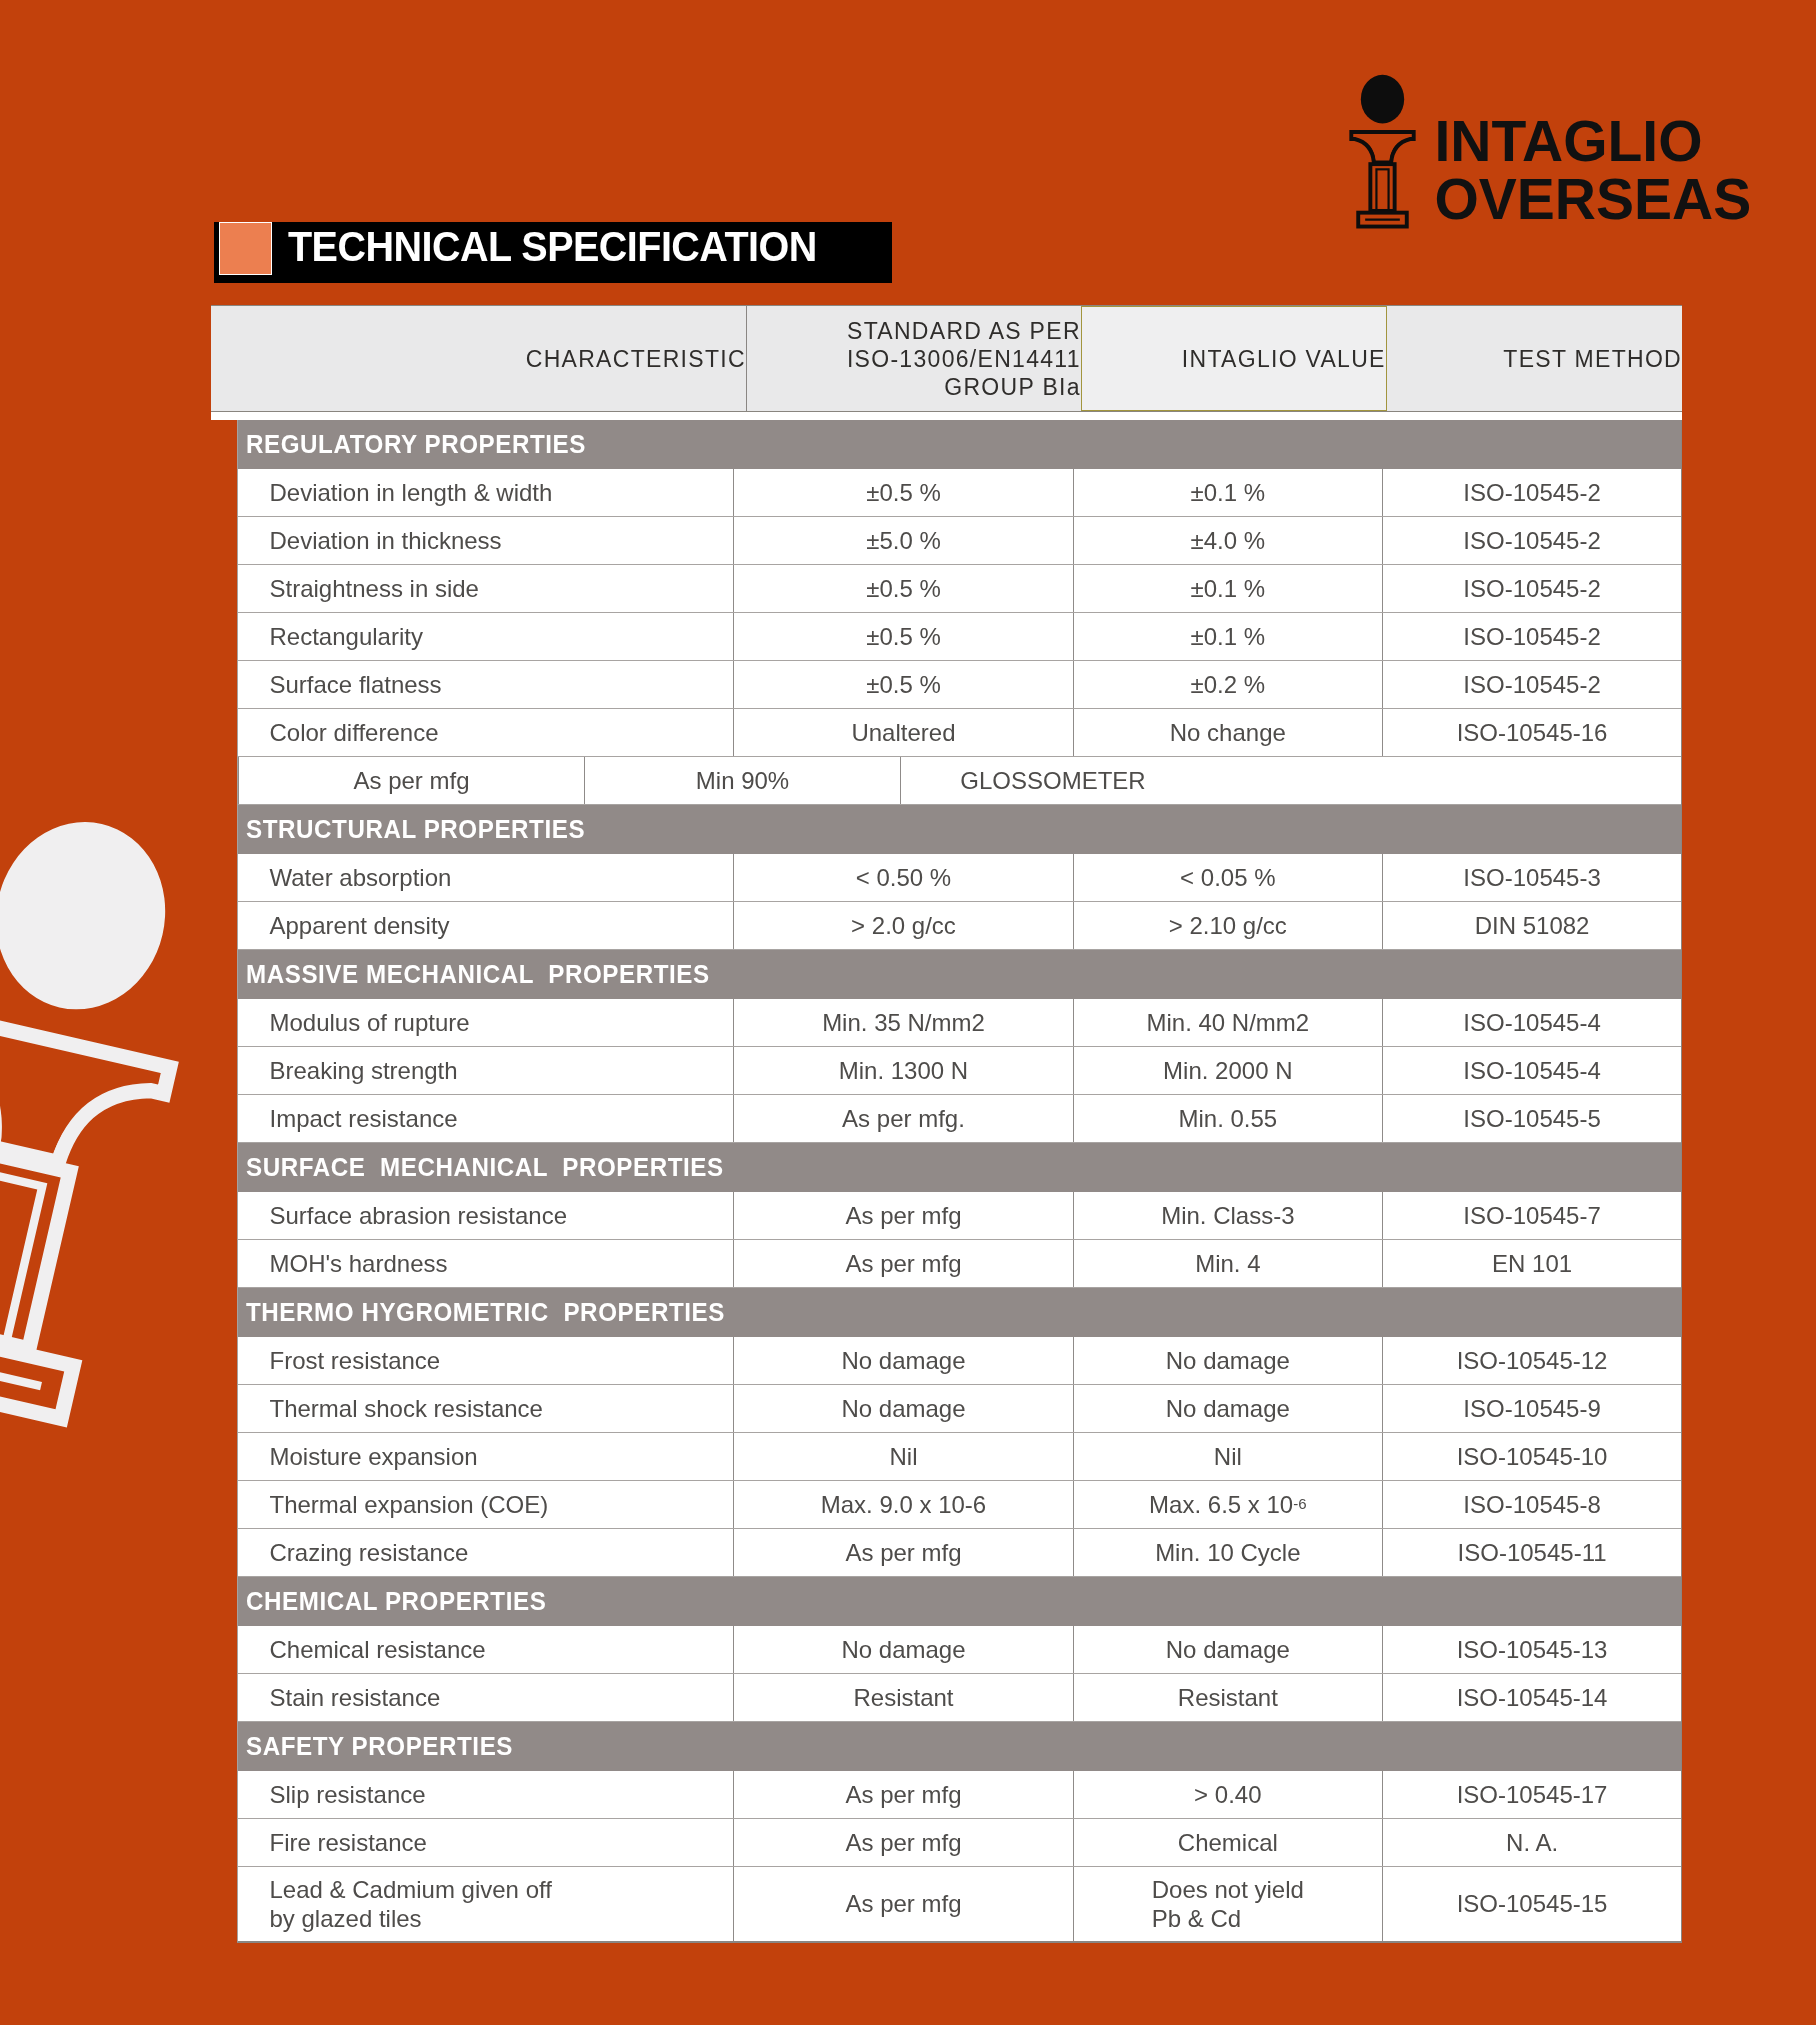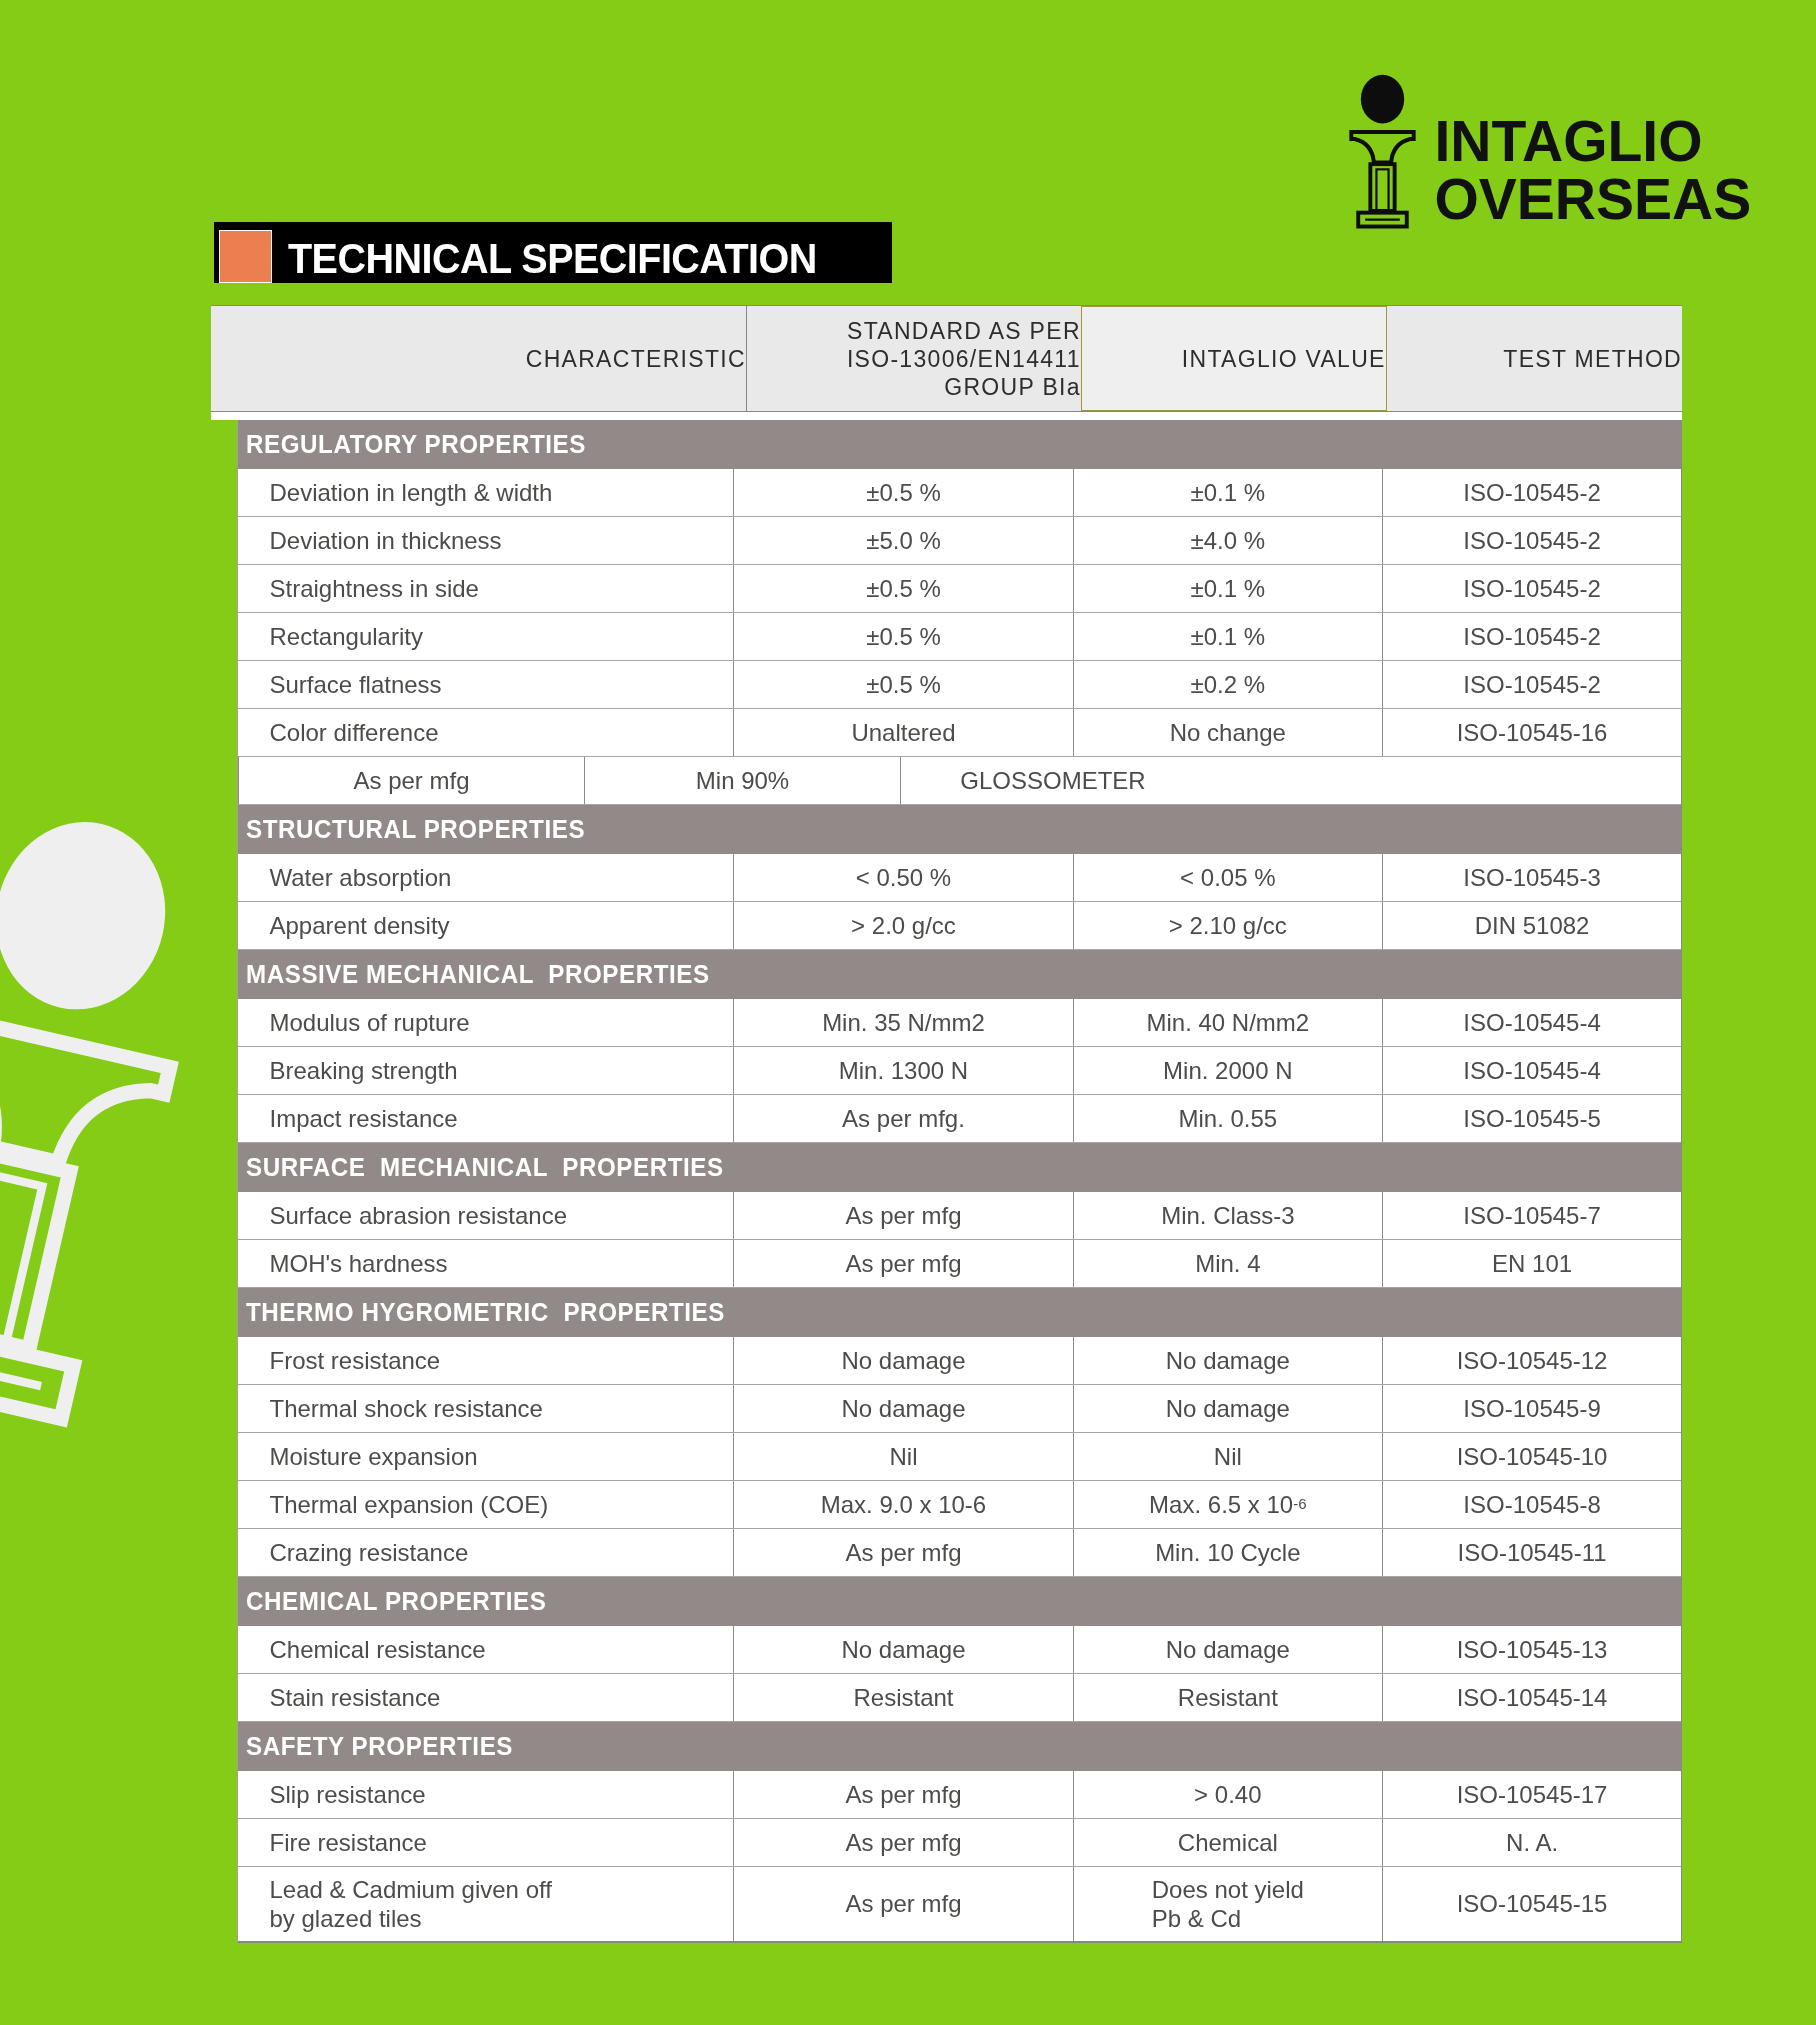--- a/index.html
+++ b/index.html
@@ -1,20 +1,20 @@
 <!DOCTYPE html>
 <html style="font-size:10px"><head>
 <meta charset="utf-8">
 <style>
   html, body { margin: 0; padding: 0; background: #ffffff; }
   .page {
     position: relative;
     width: 1816px;
     height: 2025px;
-    background: #84cc16;
+    background: #c2410c;
     overflow: hidden;
     font-family: "Liberation Sans", sans-serif;
   }
 
   
   .watermark {
     position: absolute;
     left: -101px;
     top: 813px;
     width: 271px;
@@ -26,21 +26,21 @@
 
   
   .title-bar {
     position: absolute;
     left: 214px;
     top: 222px;
     width: 678px;
     height: 61px;
     background: #000000;
     display: flex;
-    align-items: flex-end;
+    align-items: flex-start;
     box-sizing: border-box;
   }
   .orange-square {
     width: 53px;
     height: 53px;
     background: #ec7f50;
     border: 1.9px solid #ffffff;
     margin-left: 5px;
     box-sizing: border-box;
     flex: 0 0 auto;

